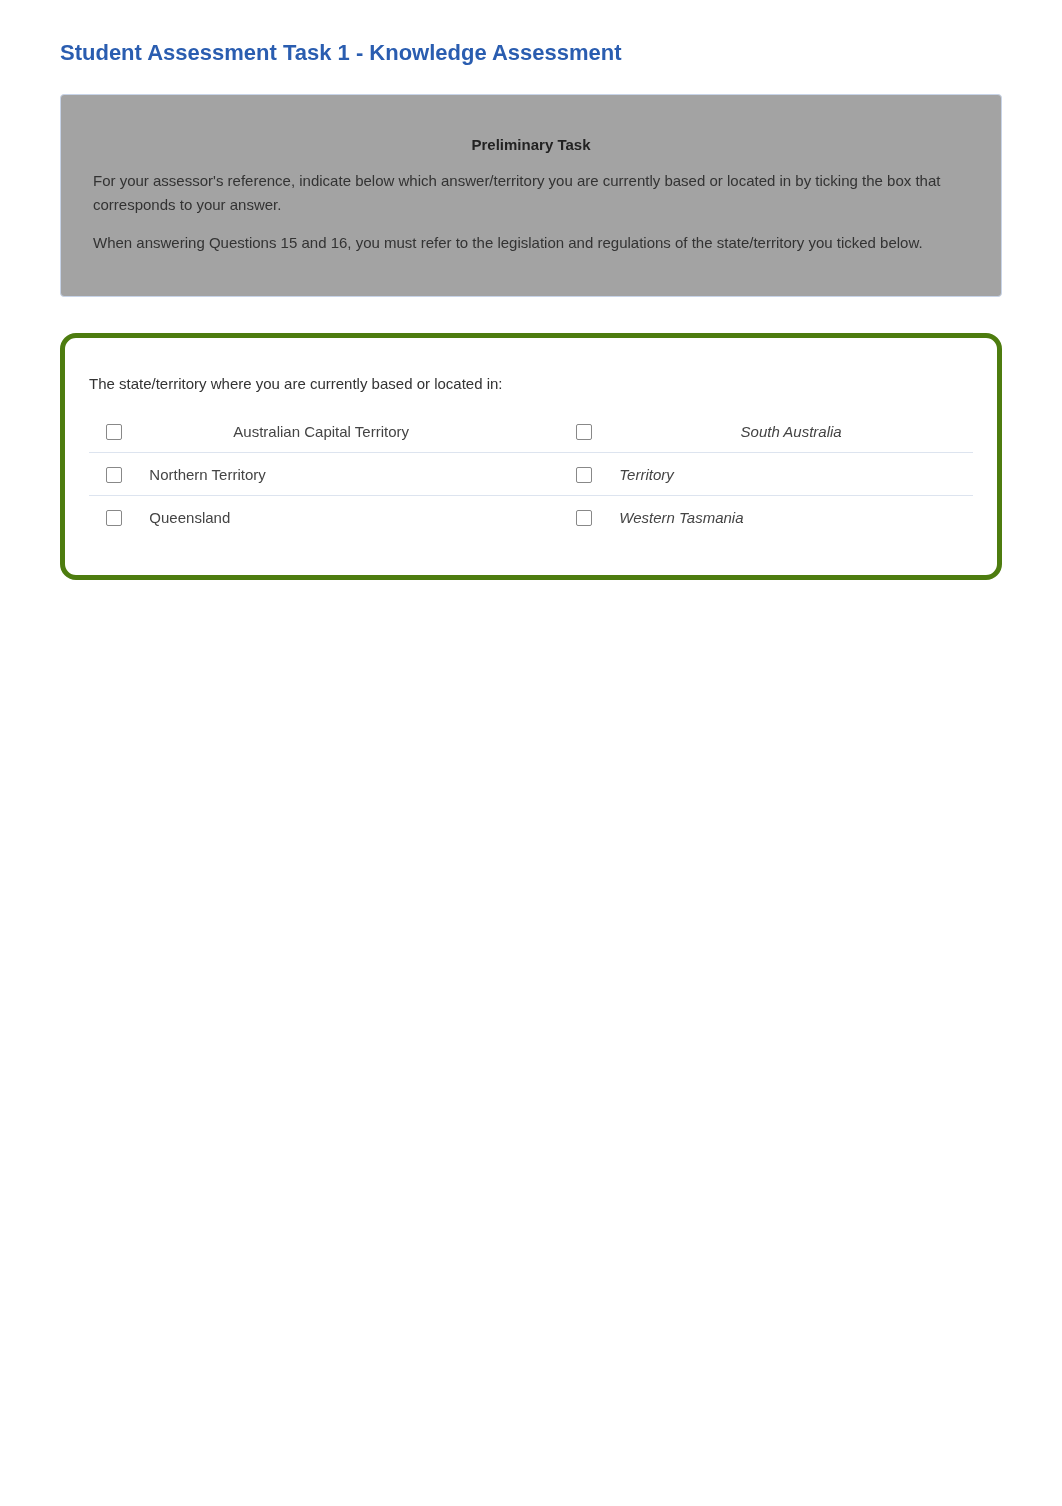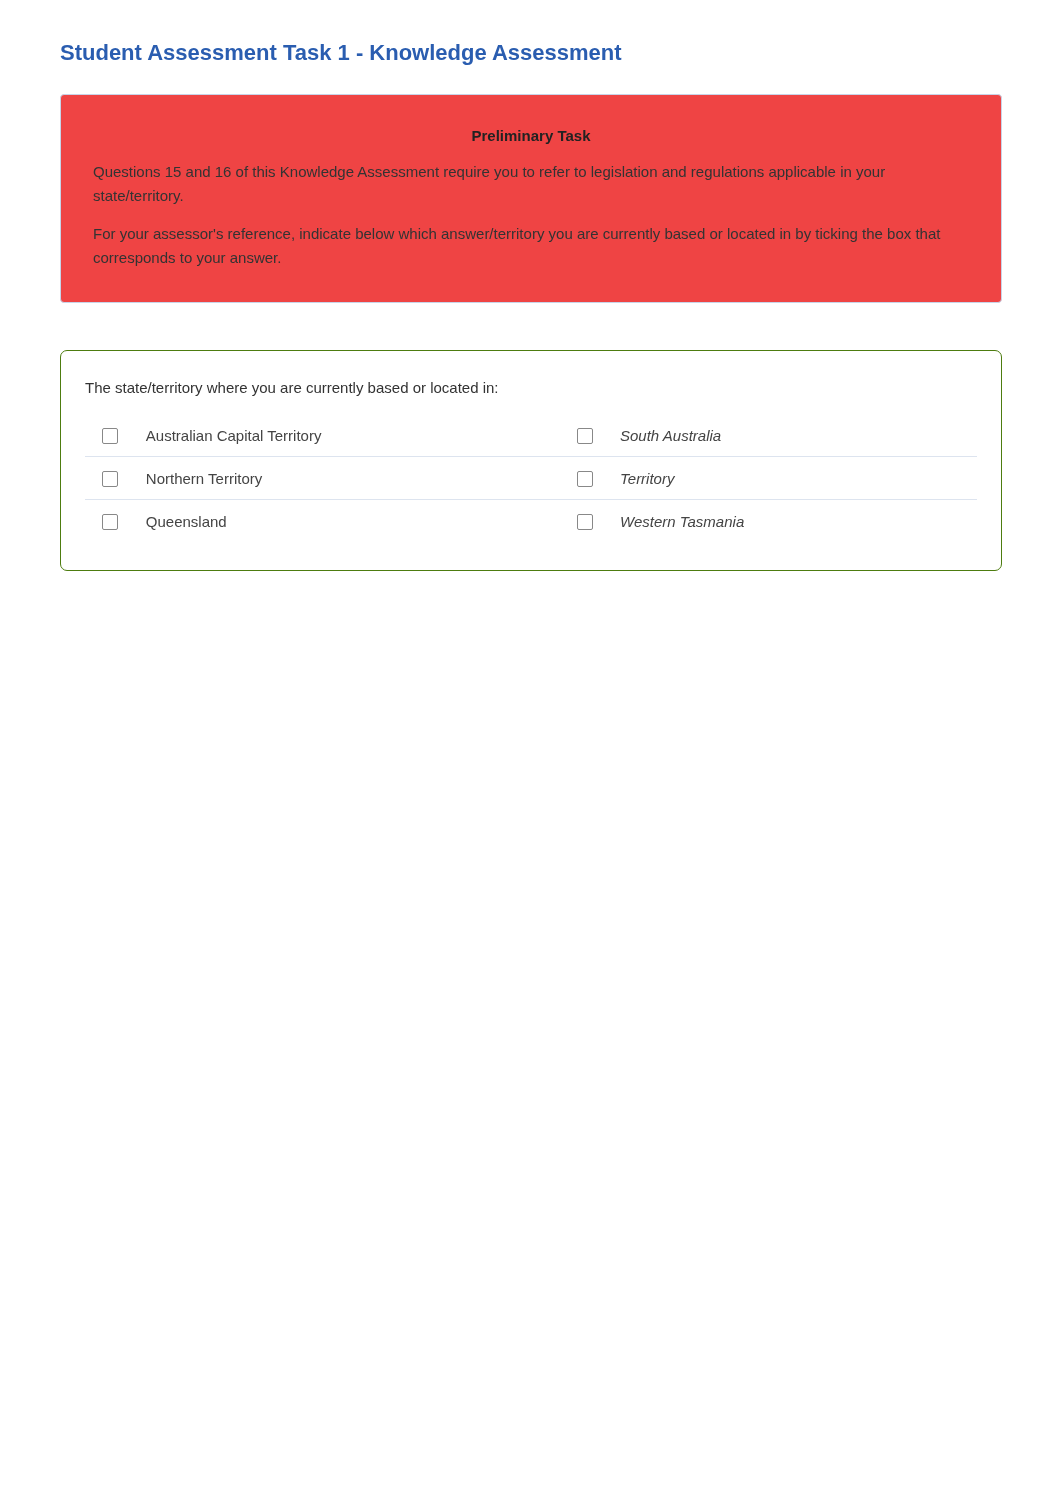--- a/index.html
+++ b/index.html
@@ -19,25 +19,25 @@
     }
 
     .page-title {
       color: #2a5db0;
       font-size: 22px;
       font-weight: bold;
       margin-bottom: 28px;
     }
 
     .preliminary-box {
-      background: #ef4444;
+      background: #a3a3a3;
       border: 1px solid #c8d4e8;
       border-radius: 4px;
-      padding: 32px 32px;
-      margin-bottom: 47px;
+      padding: 41px 32px;
+      margin-bottom: 36px;
     }
 
     .preliminary-title {
       text-align: center;
       font-weight: bold;
       font-size: 15px;
       margin-bottom: 16px;
       color: #222;
     }
 
@@ -45,42 +45,43 @@
       margin-bottom: 14px;
       line-height: 1.6;
       color: #333;
     }
 
     .preliminary-box p:last-child {
       margin-bottom: 0;
     }
 
     .territory-section {
-      border: 1px solid #4d7c0f;
-      border-radius: 7px;
-      padding: 28px 24px;
+      border: 5px solid #4d7c0f;
+      border-radius: 16px;
+      padding: 37px 24px;
     }
 
     .territory-prompt {
       margin-bottom: 18px;
       color: #333;
       font-size: 15px;
     }
 
     .territory-table {
       width: 100%;
       border-collapse: collapse;
     }
 
     .territory-table tr {
       border-top: 1px solid #dde4ef;
     }
 
     .territory-table tr:first-child {
       border-top: none;
+      text-align: center;
     }
 
     .territory-table td {
       padding: 12px 10px;
       vertical-align: middle;
       color: #444;
       font-size: 15px;
     }
 
     .checkbox-cell {
@@ -116,22 +117,22 @@
       font-style: italic;
     }
   </style>
 </head>
 <body>
 
 <h1 class="page-title">Student Assessment Task 1 - Knowledge Assessment</h1>
 
 <div class="preliminary-box">
   <div class="preliminary-title">Preliminary Task</div>
-  <p>Questions 15 and 16 of this Knowledge Assessment require you to refer to legislation and regulations applicable in your state/territory.</p>
   <p>For your assessor's reference, indicate below which answer/territory you are currently based or located in by ticking the box that corresponds to your answer.</p>
+  <p>When answering Questions 15 and 16, you must refer to the legislation and regulations of the state/territory you ticked below.</p>
 </div>
 
 <div class="territory-section">
   <div class="territory-prompt">The state/territory where you are currently based or located in:</div>
 
   <table class="territory-table">
     <tbody id="territory-tbody">
     <tr>
       <td class="checkbox-cell">
         <span class="checkbox-icon"></span>

